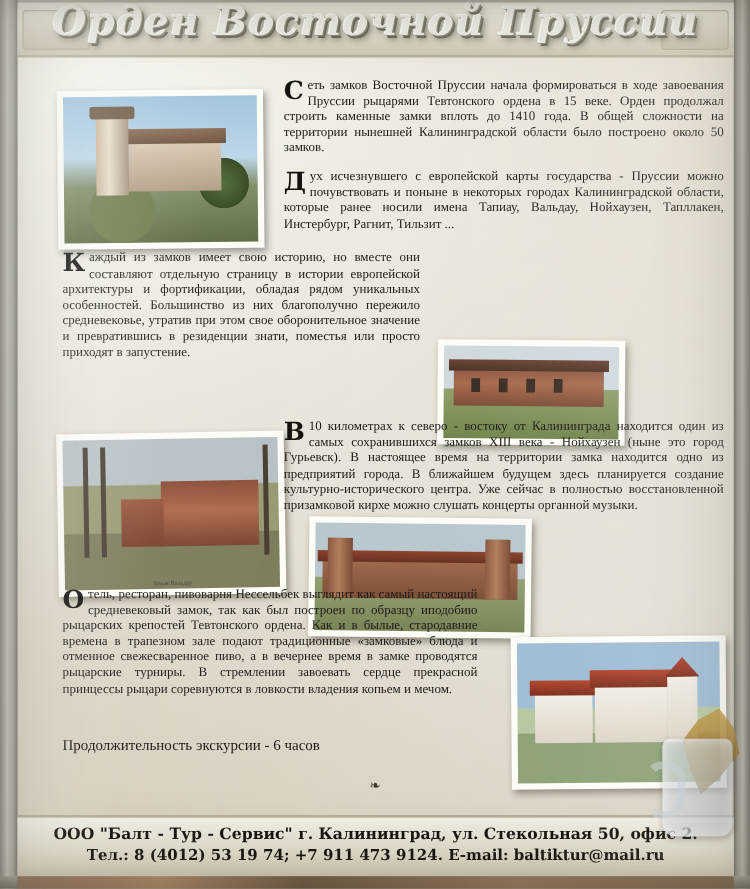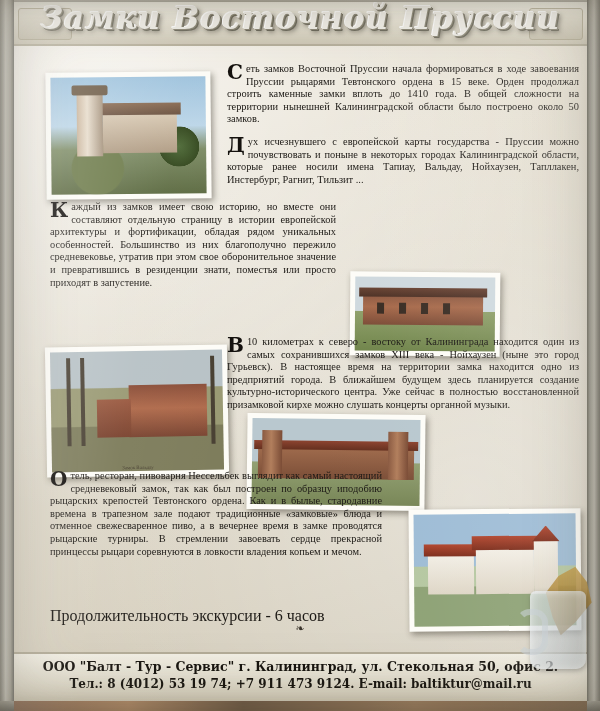--- a/index.html
+++ b/index.html
@@ -83,21 +83,21 @@
     font-size:20px;line-height:17px;
     padding:1px 3px 0 0;
     color:#14110e;
   }
 
   .p1{left:213px;top:17px;width:352px;}
   .p2{left:213px;top:90px;width:352px;}
   .p3{left:36px;top:155px;width:286px;}
   .p4{left:213px;top:290px;width:352px;}
   .p5{left:36px;top:424px;width:332px;}
-  .p6{left:36px;top:564px;width:300px;font-size:16px;}
+  .p6{left:36px;top:544px;width:300px;font-size:12px;}
 
   
   .photo{
     position:absolute;
     background:#fdfcf7;
     padding:5px 5px 5px 5px;
     box-shadow:2px 3px 6px rgba(45,40,28,.45);
   }
   .photo .img{width:100%;height:100%;display:block;position:relative;overflow:hidden;}
   .photo .cap{
@@ -222,21 +222,21 @@
 <div class="poster">
 
   <div class="frame-top"></div>
   <div class="frame-left"></div>
   <div class="frame-right"></div>
   <div class="frame-bottom"></div>
 
   <div class="header">
     <div class="scroll-l"></div>
     <div class="scroll-r"></div>
-    <div class="title">Замки Восточной Пруссии</div>
+    <div class="title">Орден Восточной Пруссии</div>
   </div>
 
   <div class="content">
 
     <div class="photo ph1">
       <div class="img">
         <div class="tree"></div>
         <div class="body"></div>
         <div class="roof"></div>
         <div class="tower"></div>

